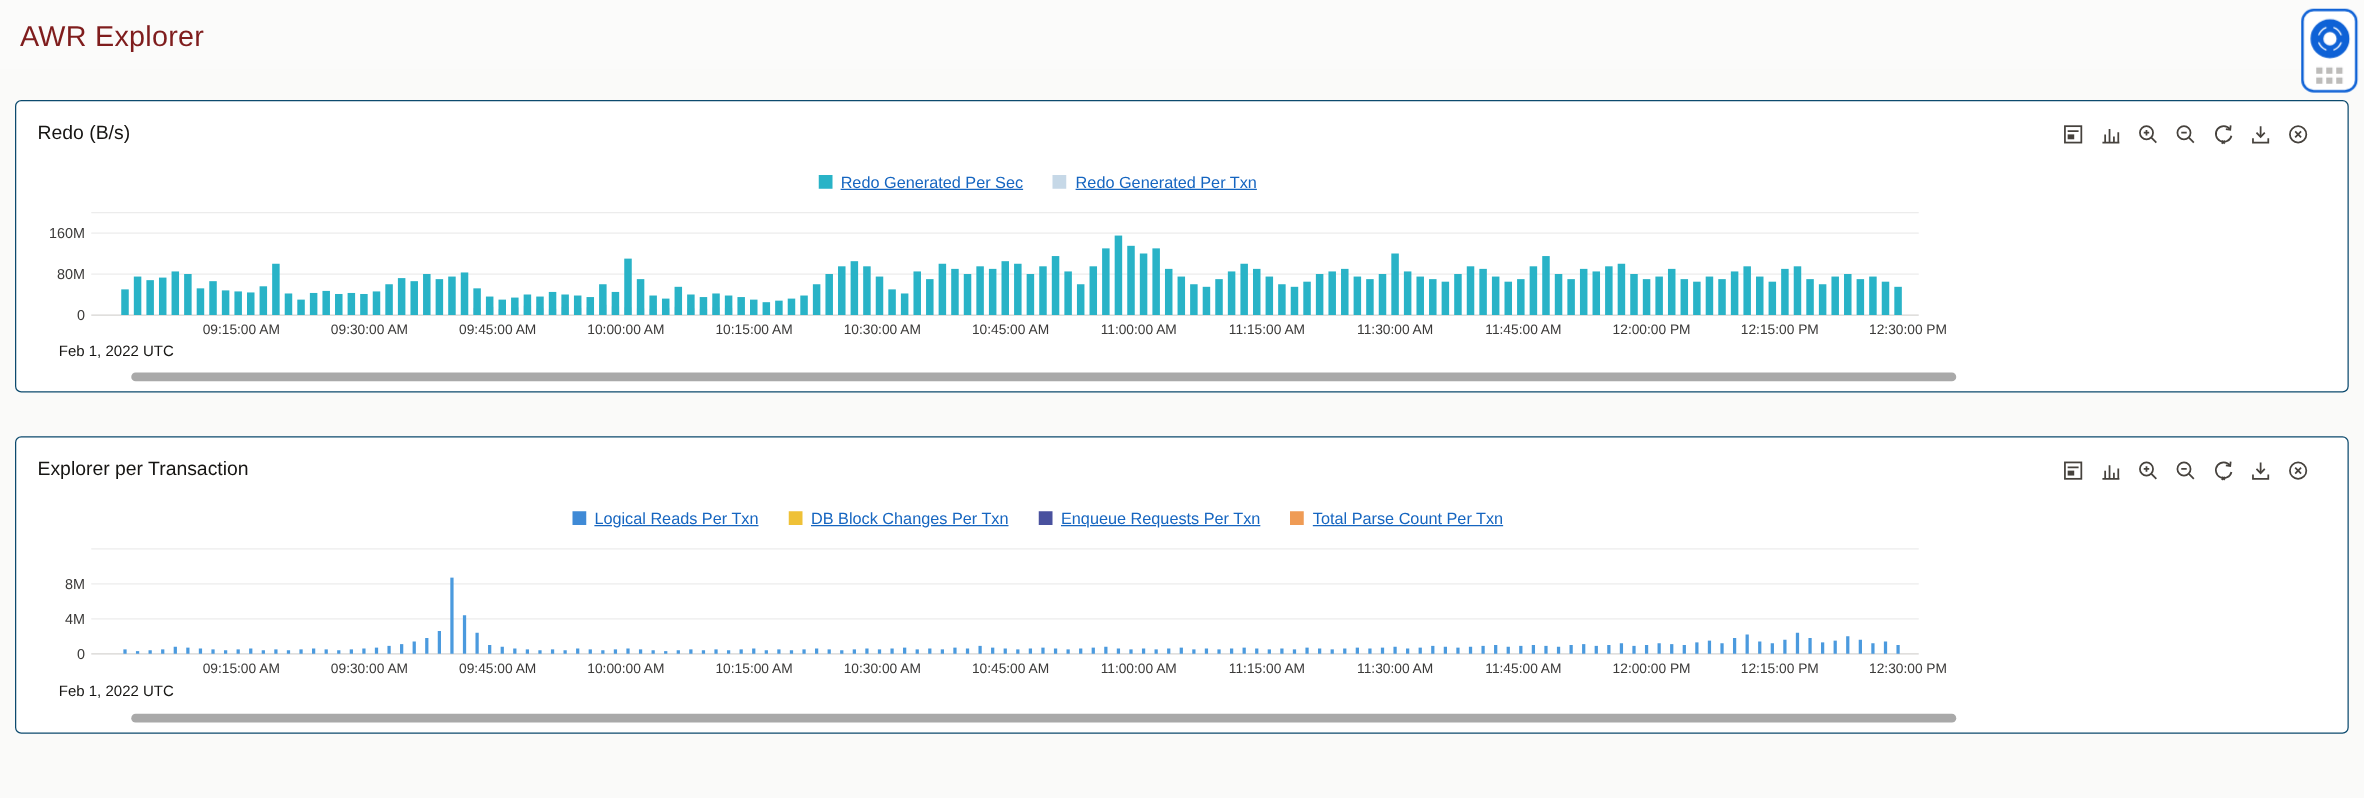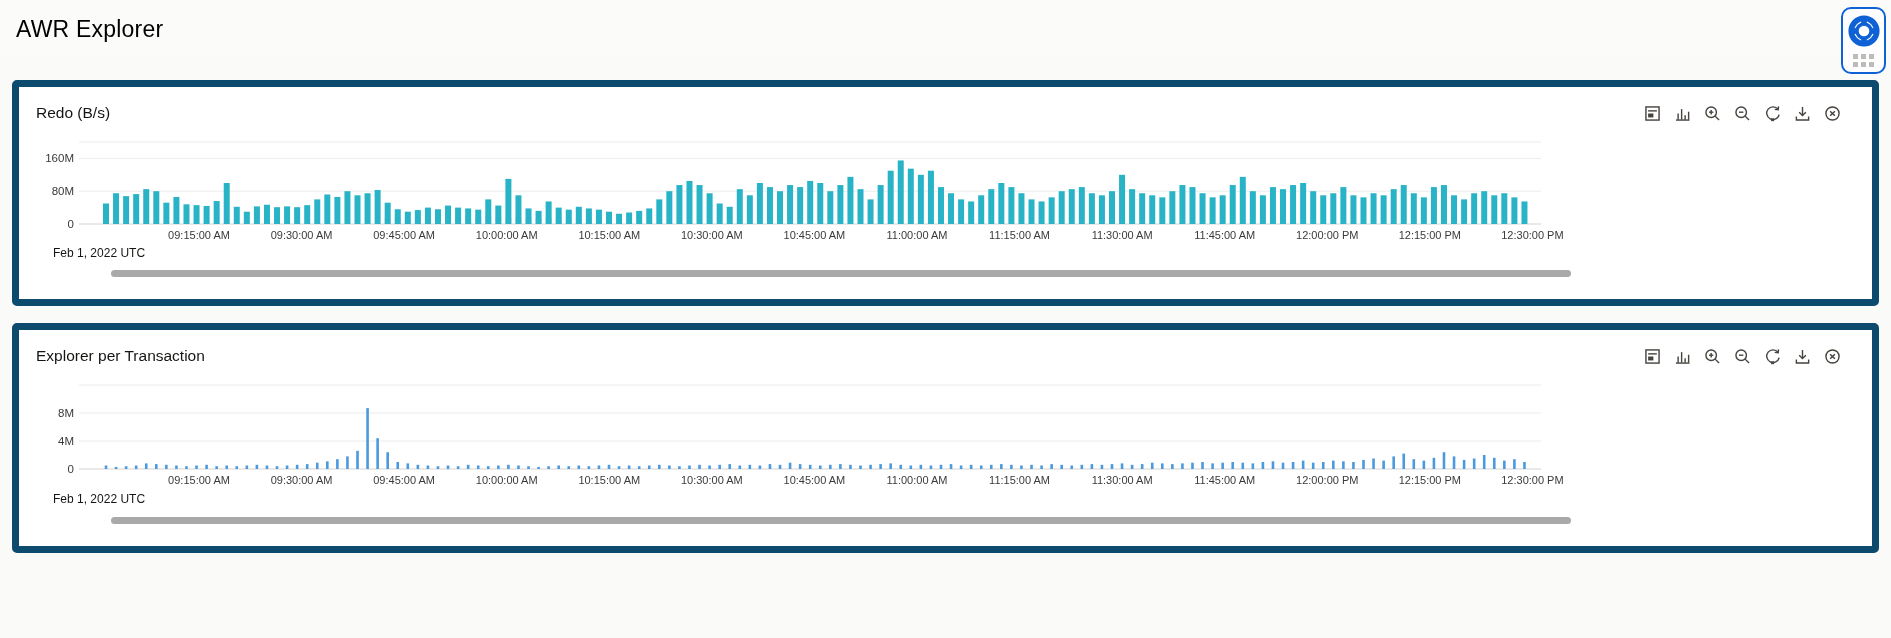--- a/index.html
+++ b/index.html
@@ -1,29 +1,29 @@
 <!DOCTYPE html>
 <html><head>
 <meta charset="utf-8">
 <title>AWR Explorer</title>
 <style>
   * { margin:0; padding:0; box-sizing:border-box; }
   html,body { width:1891px; height:638px; overflow:hidden;
     font-family:"Liberation Sans", sans-serif; background:#fafaf9; color:#161513; }
   header.appbar { background:#fbfbfa; padding:16px 0 12px 16px; }
-  header.appbar h1 { font-size:23px; font-weight:400; color:#000000; letter-spacing:.2px; }
+  header.appbar h1 { font-size:23px; font-weight:400; color:#7f1d1d; letter-spacing:.2px; }
   .float-widget { position:fixed; top:7px; right:5px; width:45px; height:67px;
     background:#fff; border:2px solid #0f62d6; border-radius:10px;
     display:flex; flex-direction:column; align-items:center; justify-content:flex-start;
     padding-top:5px; cursor:pointer; z-index:10; }
   .dots { margin-top:6px; display:grid; grid-template-columns:repeat(3,5px); grid-gap:3px; }
   .dots span { width:5px; height:5px; background:#bdbcba; display:block; }
   main { padding:25px 12px 0 12px; }
-  section.panel { background:#fff; border:7px solid #0c4a6e; border-radius:5px;
-    padding:13px 28px 22px 17px; margin-bottom:17px; }
+  section.panel { background:#fff; border:1px solid #0c4a6e; border-radius:5px;
+    padding:13px 28px 8px 17px; margin-bottom:35px; }
   .panel-head { display:flex; align-items:center; justify-content:space-between; height:26px; }
   .panel-head h2 { font-size:15.5px; font-weight:400; color:#161513; }
   .toolbar { display:flex; align-items:center; gap:7px; }
   .tbtn { background:none; border:none; padding:1px; cursor:pointer; line-height:0; border-radius:3px; }
   .tbtn svg { stroke:#46423d; fill:none; stroke-width:1.6; }
   .legend { width:1600px; display:flex; justify-content:center; align-items:center;
     gap:24px; margin-top:16px; height:18px; }
   .lg-item { display:inline-flex; align-items:center; gap:7px; cursor:pointer; }
   .lg-swatch { width:11px; height:11px; display:inline-block; }
   .lg-link { font-size:13px; color:#1565c0; text-decoration:underline; }
@@ -109,20 +109,30 @@
         </button>
         <button class="tbtn">
           <svg width="21" height="21" viewBox="0 0 24 24">
             <circle cx="12" cy="12" r="7.5"></circle>
               <line x1="9.3" y1="9.3" x2="14.7" y2="14.7"></line>
             <line x1="14.7" y1="9.3" x2="9.3" y2="14.7"></line>
             </svg>
         </button>
       </div>
     </div>
+    <div class="legend">
+        <span class="lg-item">
+          <span class="lg-swatch" style="background: rgb(41, 179, 199);"></span>
+          <a class="lg-link" href="#">Redo Generated Per Sec</a>
+        </span>
+        <span class="lg-item">
+          <span class="lg-swatch" style="background: rgb(198, 216, 231);"></span>
+          <a class="lg-link" href="#">Redo Generated Per Txn</a>
+        </span>
+      </div>
     <svg class="chart" width="1600" height="132" viewBox="0 0 1600 132">
         <line x1="43" y1="10" x2="1505" y2="10" stroke="#ececec"></line>
         <line x1="43" y1="92" x2="1505" y2="92" stroke="#d6d4d2"></line>
         <text x="38" y="96" text-anchor="end" font-size="11.5" fill="#3b3a39">0</text>
         <line x1="43" y1="59.2" x2="1505" y2="59.2" stroke="#ececec"></line>
         <text x="38" y="63.2" text-anchor="end" font-size="11.5" fill="#3b3a39">80M</text>
         <line x1="43" y1="26.400000000000006" x2="1505" y2="26.400000000000006" stroke="#ececec"></line>
         <text x="38" y="30.400000000000006" text-anchor="end" font-size="11.5" fill="#3b3a39">160M</text>
         <text x="163" y="107" text-anchor="middle" font-size="11" fill="#3b3a39">09:15:00 AM</text>
         <text x="265.57" y="107" text-anchor="middle" font-size="11" fill="#3b3a39">09:30:00 AM</text>
@@ -357,20 +367,38 @@
         </button>
         <button class="tbtn">
           <svg width="21" height="21" viewBox="0 0 24 24">
             <circle cx="12" cy="12" r="7.5"></circle>
               <line x1="9.3" y1="9.3" x2="14.7" y2="14.7"></line>
             <line x1="14.7" y1="9.3" x2="9.3" y2="14.7"></line>
             </svg>
         </button>
       </div>
     </div>
+    <div class="legend">
+        <span class="lg-item">
+          <span class="lg-swatch" style="background: rgb(63, 138, 214);"></span>
+          <a class="lg-link" href="#">Logical Reads Per Txn</a>
+        </span>
+        <span class="lg-item">
+          <span class="lg-swatch" style="background: rgb(239, 193, 55);"></span>
+          <a class="lg-link" href="#">DB Block Changes Per Txn</a>
+        </span>
+        <span class="lg-item">
+          <span class="lg-swatch" style="background: rgb(73, 81, 158);"></span>
+          <a class="lg-link" href="#">Enqueue Requests Per Txn</a>
+        </span>
+        <span class="lg-item">
+          <span class="lg-swatch" style="background: rgb(239, 155, 85);"></span>
+          <a class="lg-link" href="#">Total Parse Count Per Txn</a>
+        </span>
+      </div>
     <svg class="chart" width="1600" height="136" viewBox="0 0 1600 136">
         <line x1="43" y1="10" x2="1505" y2="10" stroke="#ececec"></line>
         <line x1="43" y1="94" x2="1505" y2="94" stroke="#d6d4d2"></line>
         <text x="38" y="98" text-anchor="end" font-size="11.5" fill="#3b3a39">0</text>
         <line x1="43" y1="66" x2="1505" y2="66" stroke="#ececec"></line>
         <text x="38" y="70" text-anchor="end" font-size="11.5" fill="#3b3a39">4M</text>
         <line x1="43" y1="38" x2="1505" y2="38" stroke="#ececec"></line>
         <text x="38" y="42" text-anchor="end" font-size="11.5" fill="#3b3a39">8M</text>
         <text x="163" y="109" text-anchor="middle" font-size="11" fill="#3b3a39">09:15:00 AM</text>
         <text x="265.57" y="109" text-anchor="middle" font-size="11" fill="#3b3a39">09:30:00 AM</text>

